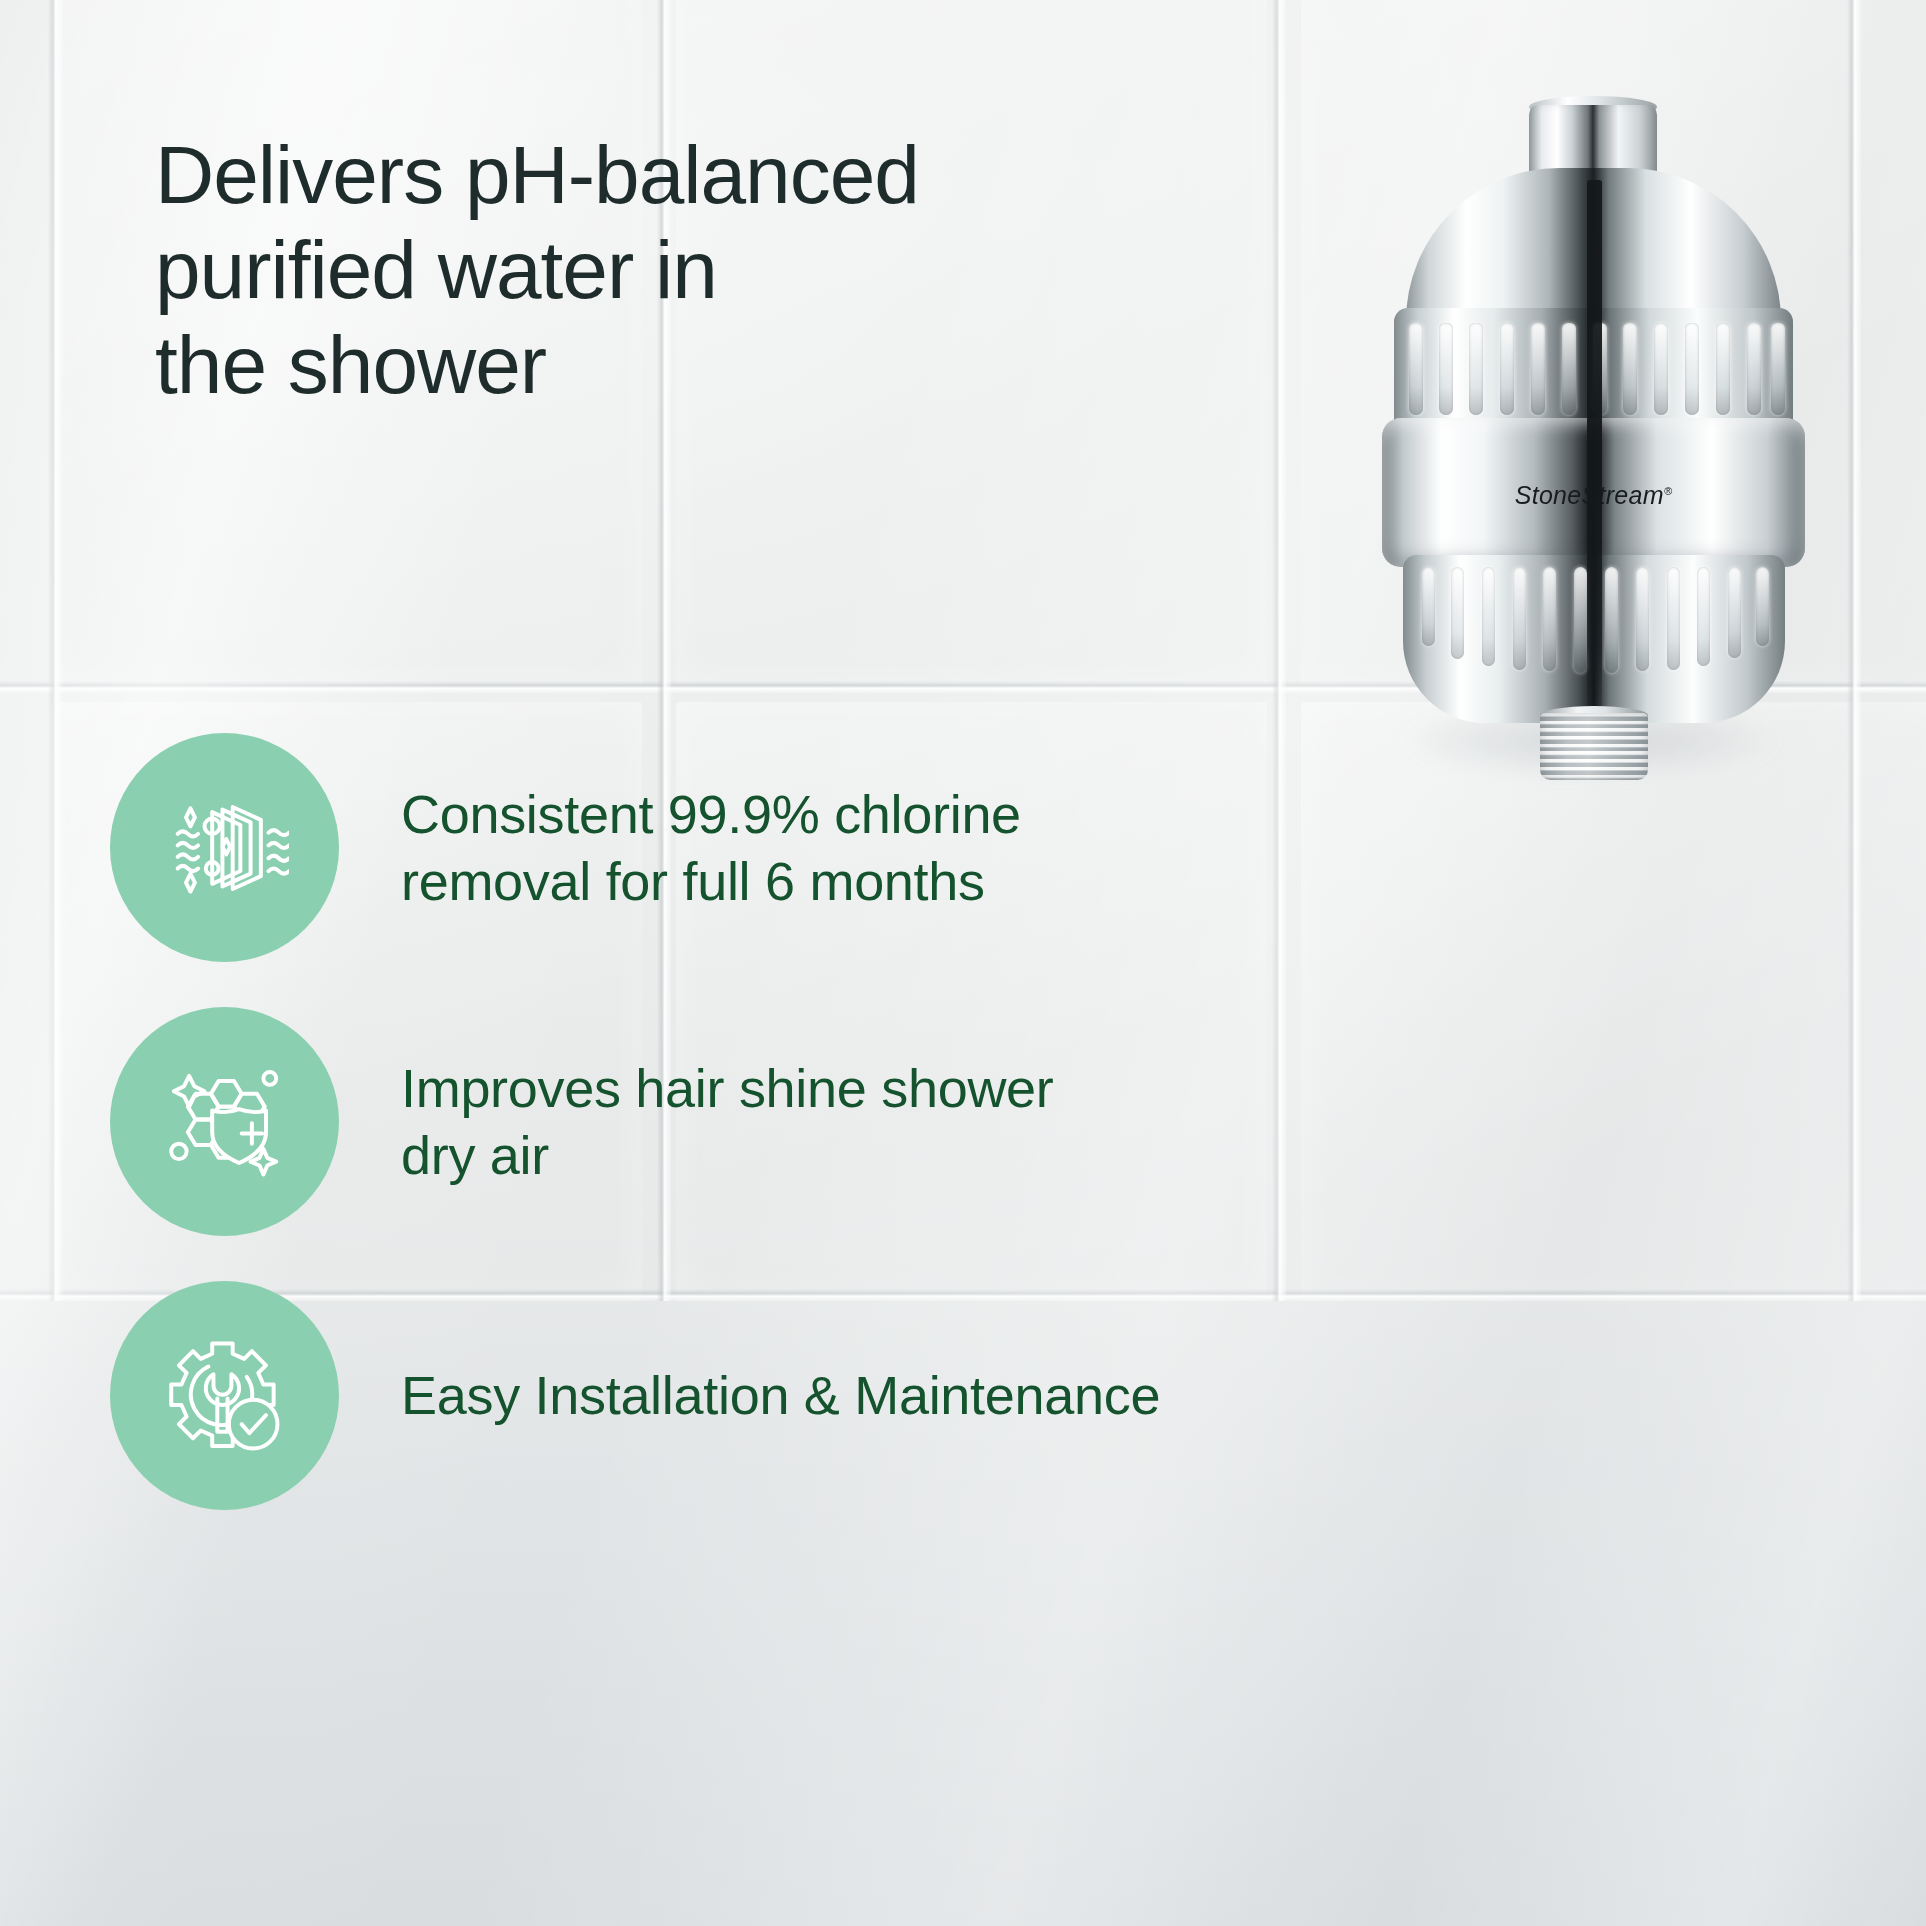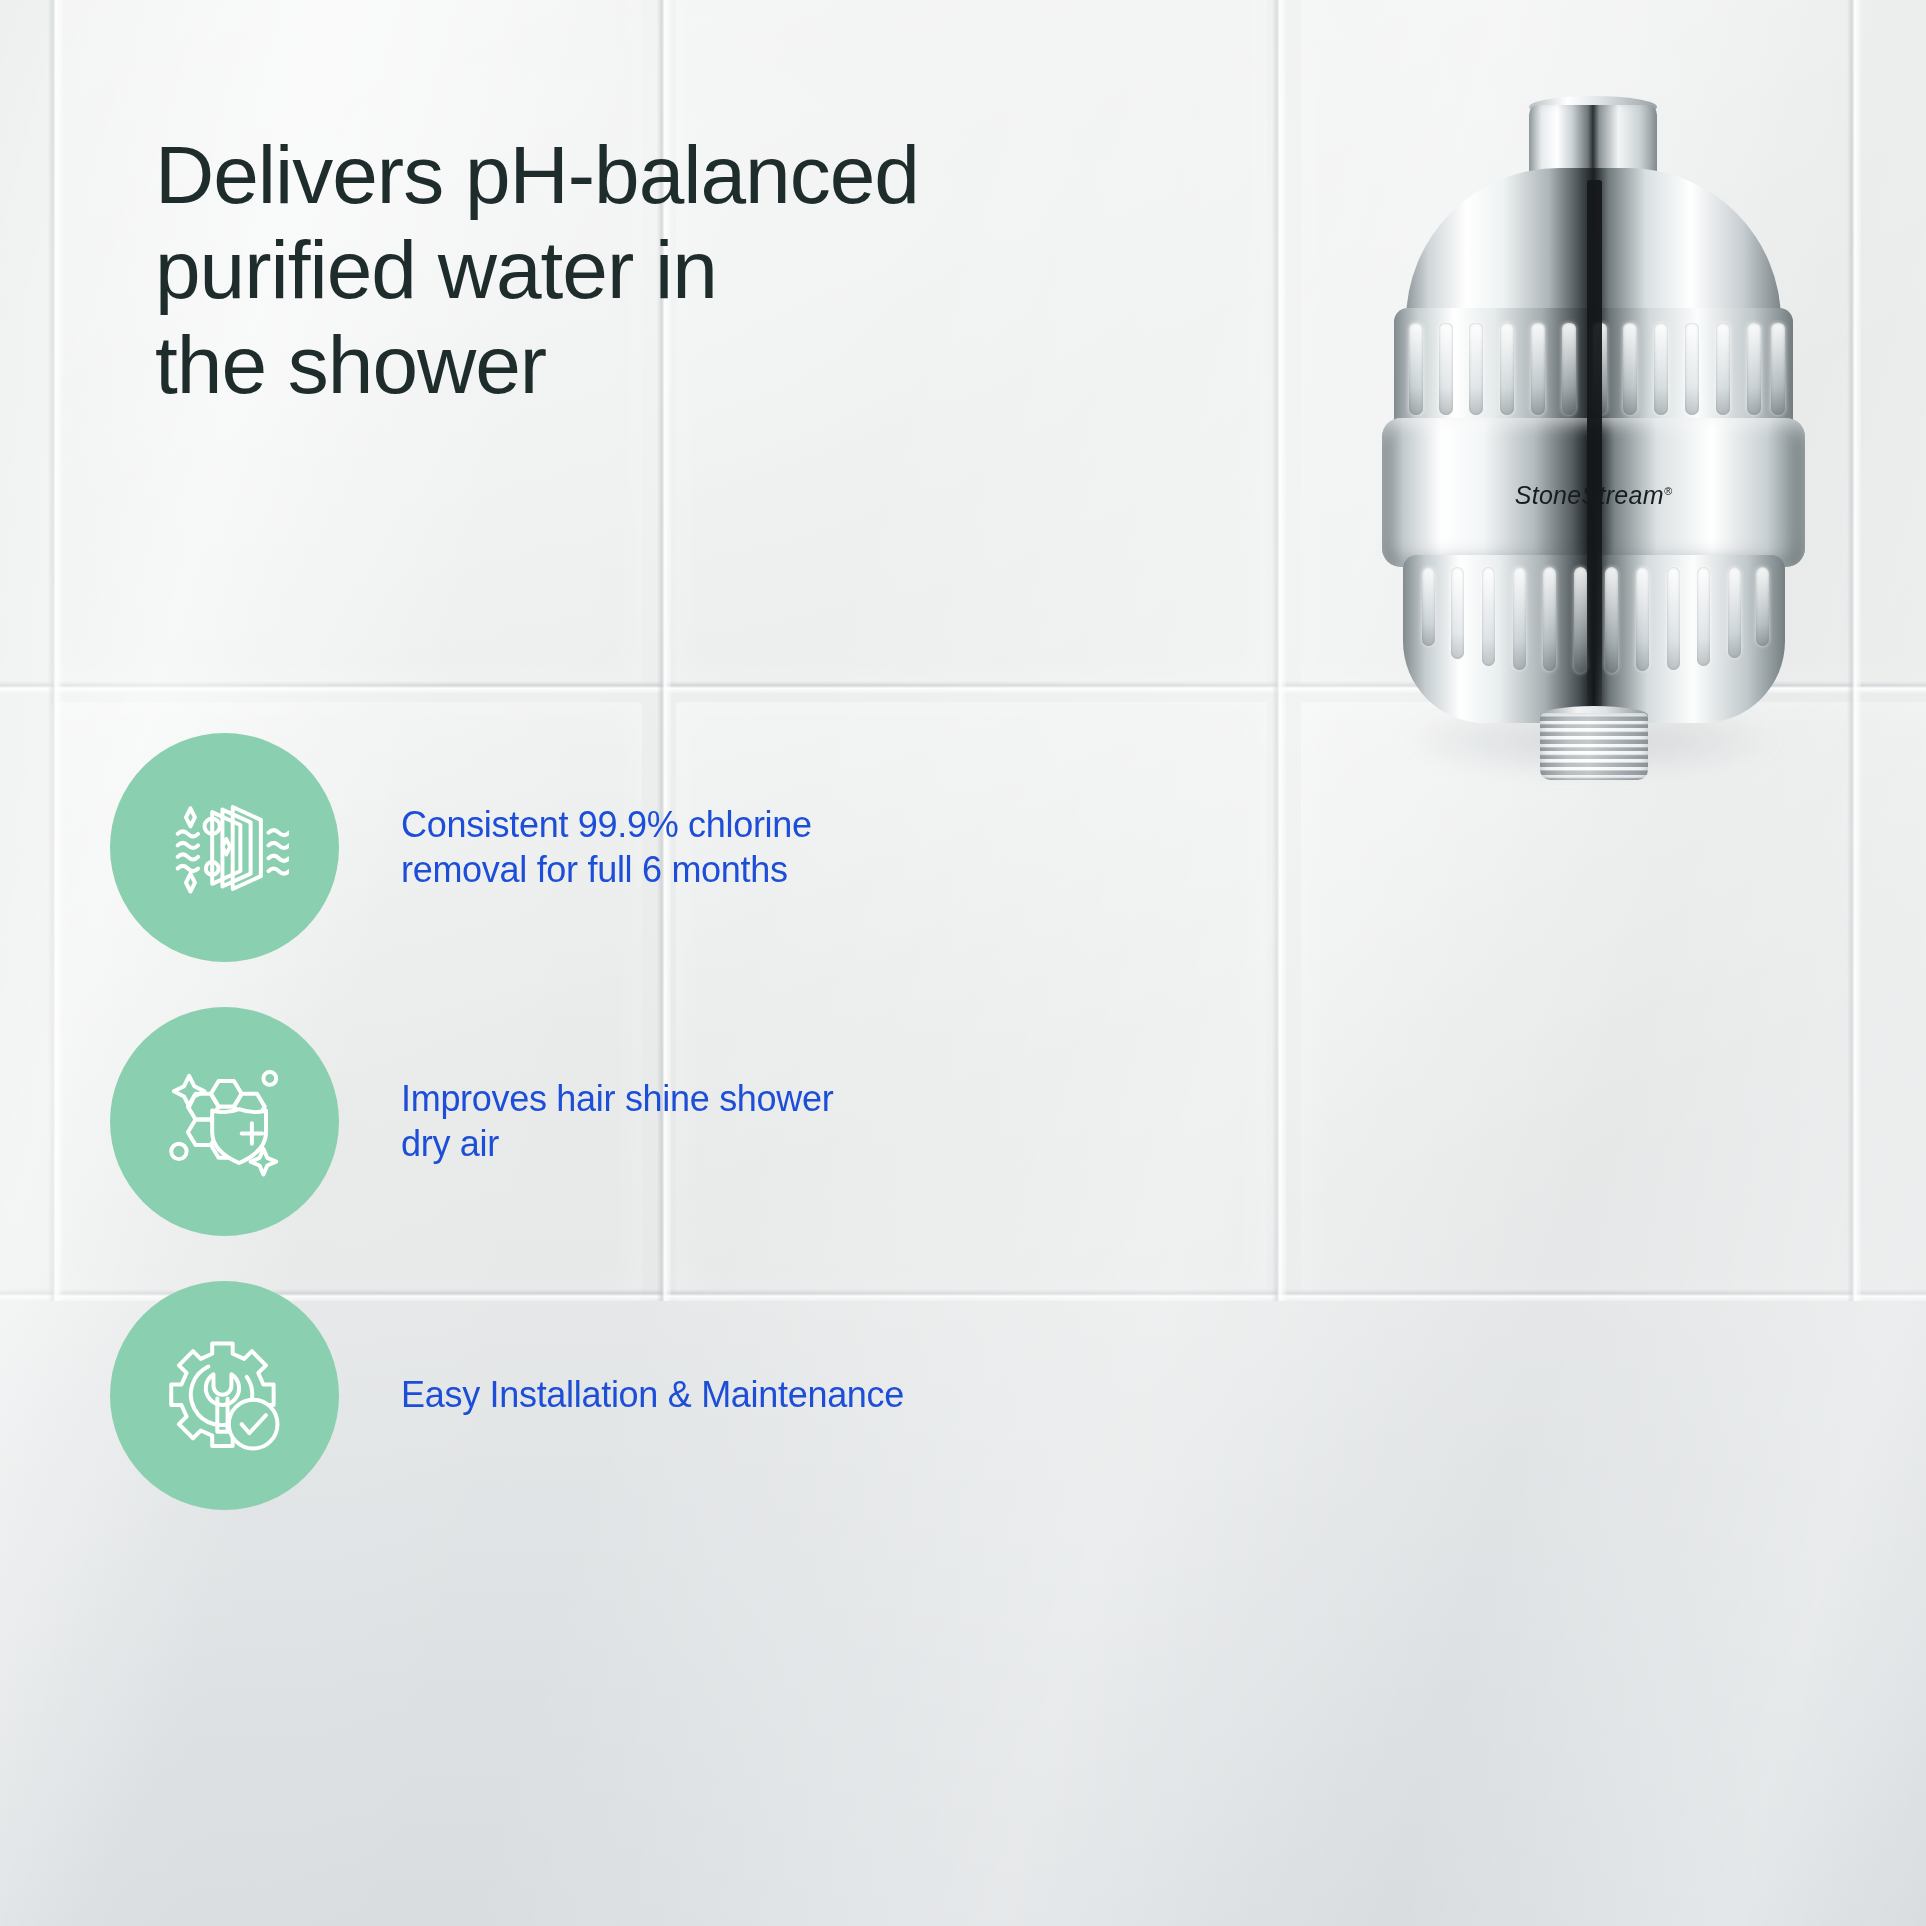--- a/index.html
+++ b/index.html
@@ -110,22 +110,22 @@
     align-items: center;
     justify-content: center;
   }
   .icon-badge svg {
     width: 128px;
     height: 128px;
     display: block;
   }
   .feature-text {
     margin-left: 62px;
-    color: #1d4ed8;
-    font-size: 36px;
+    color: #14532d;
+    font-size: 54px;
     line-height: 1.24;
     font-weight: 400;
     letter-spacing: -0.3px;
     white-space: pre-line;
   }
 
   
   .product {
     position: absolute;
     left: 1365px;

